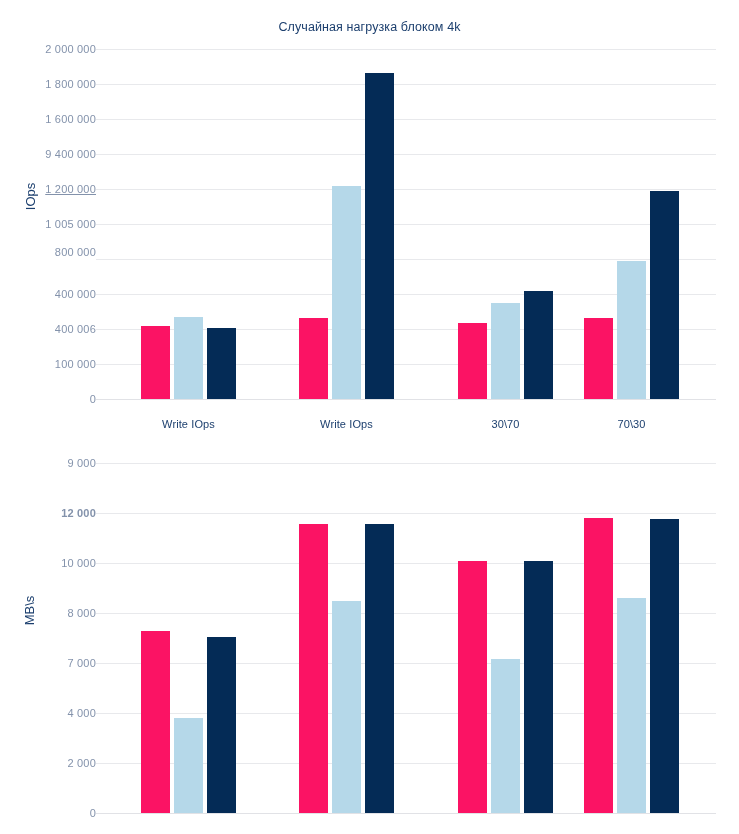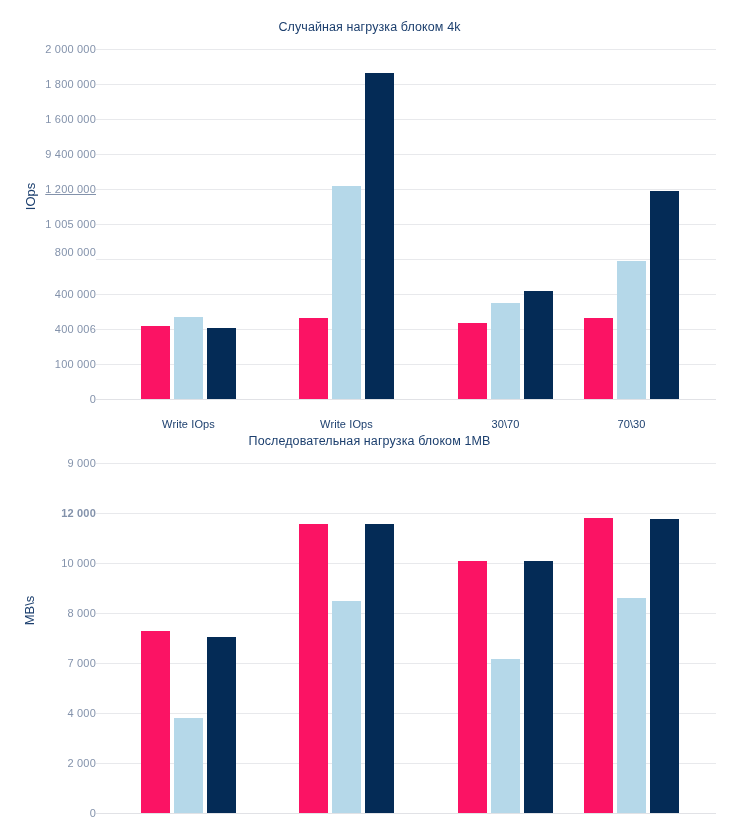--- a/index.html
+++ b/index.html
@@ -129,21 +129,20 @@
         <div class="bar c2" title="30\70 / series-3 = 620000" style="left: 428px; width: 29px; height: 108.5px; background: rgb(4, 43, 86);"></div>
         <div class="xtick" style="left: 409.5px; top: 369px;">30\70</div>
         <div class="bar c0" title="70\30 / series-1 = 465000" style="left: 488px; width: 29px; height: 81.375px; background: rgb(251, 19, 100);"></div>
         <div class="bar c1" title="70\30 / series-2 = 790000" style="left: 521px; width: 29px; height: 138.25px; background: rgb(181, 216, 233);"></div>
         <div class="bar c2" title="70\30 / series-3 = 1190000" style="left: 554px; width: 29px; height: 208.25px; background: rgb(4, 43, 86);"></div>
         <div class="xtick" style="left: 535.5px; top: 369px;">70\30</div>
       </div>
   </div>
 
   <div class="chart-block" id="block-1" style="top:434px;height:400px;">
-    <div class="chart-title">Последовательная нагрузка блоком 1MB</div>
     <div class="ylabel" id="ylabel-1" style="left: 15px; top: 168.5px;">MB\s</div>
     <div class="plot" id="plot-1" style="top:29px;height:350px;">
         <div class="gridline baseline" style="top: 350px;"></div>
         <div class="ytick" style="top: 350px;">0</div>
         <div class="gridline" style="top: 300px;"></div>
         <div class="ytick" style="top: 300px;">2 000</div>
         <div class="gridline" style="top: 250px;"></div>
         <div class="ytick" style="top: 250px;">4 000</div>
         <div class="gridline" style="top: 200px;"></div>
         <div class="ytick" style="top: 200px;">7 000</div>

